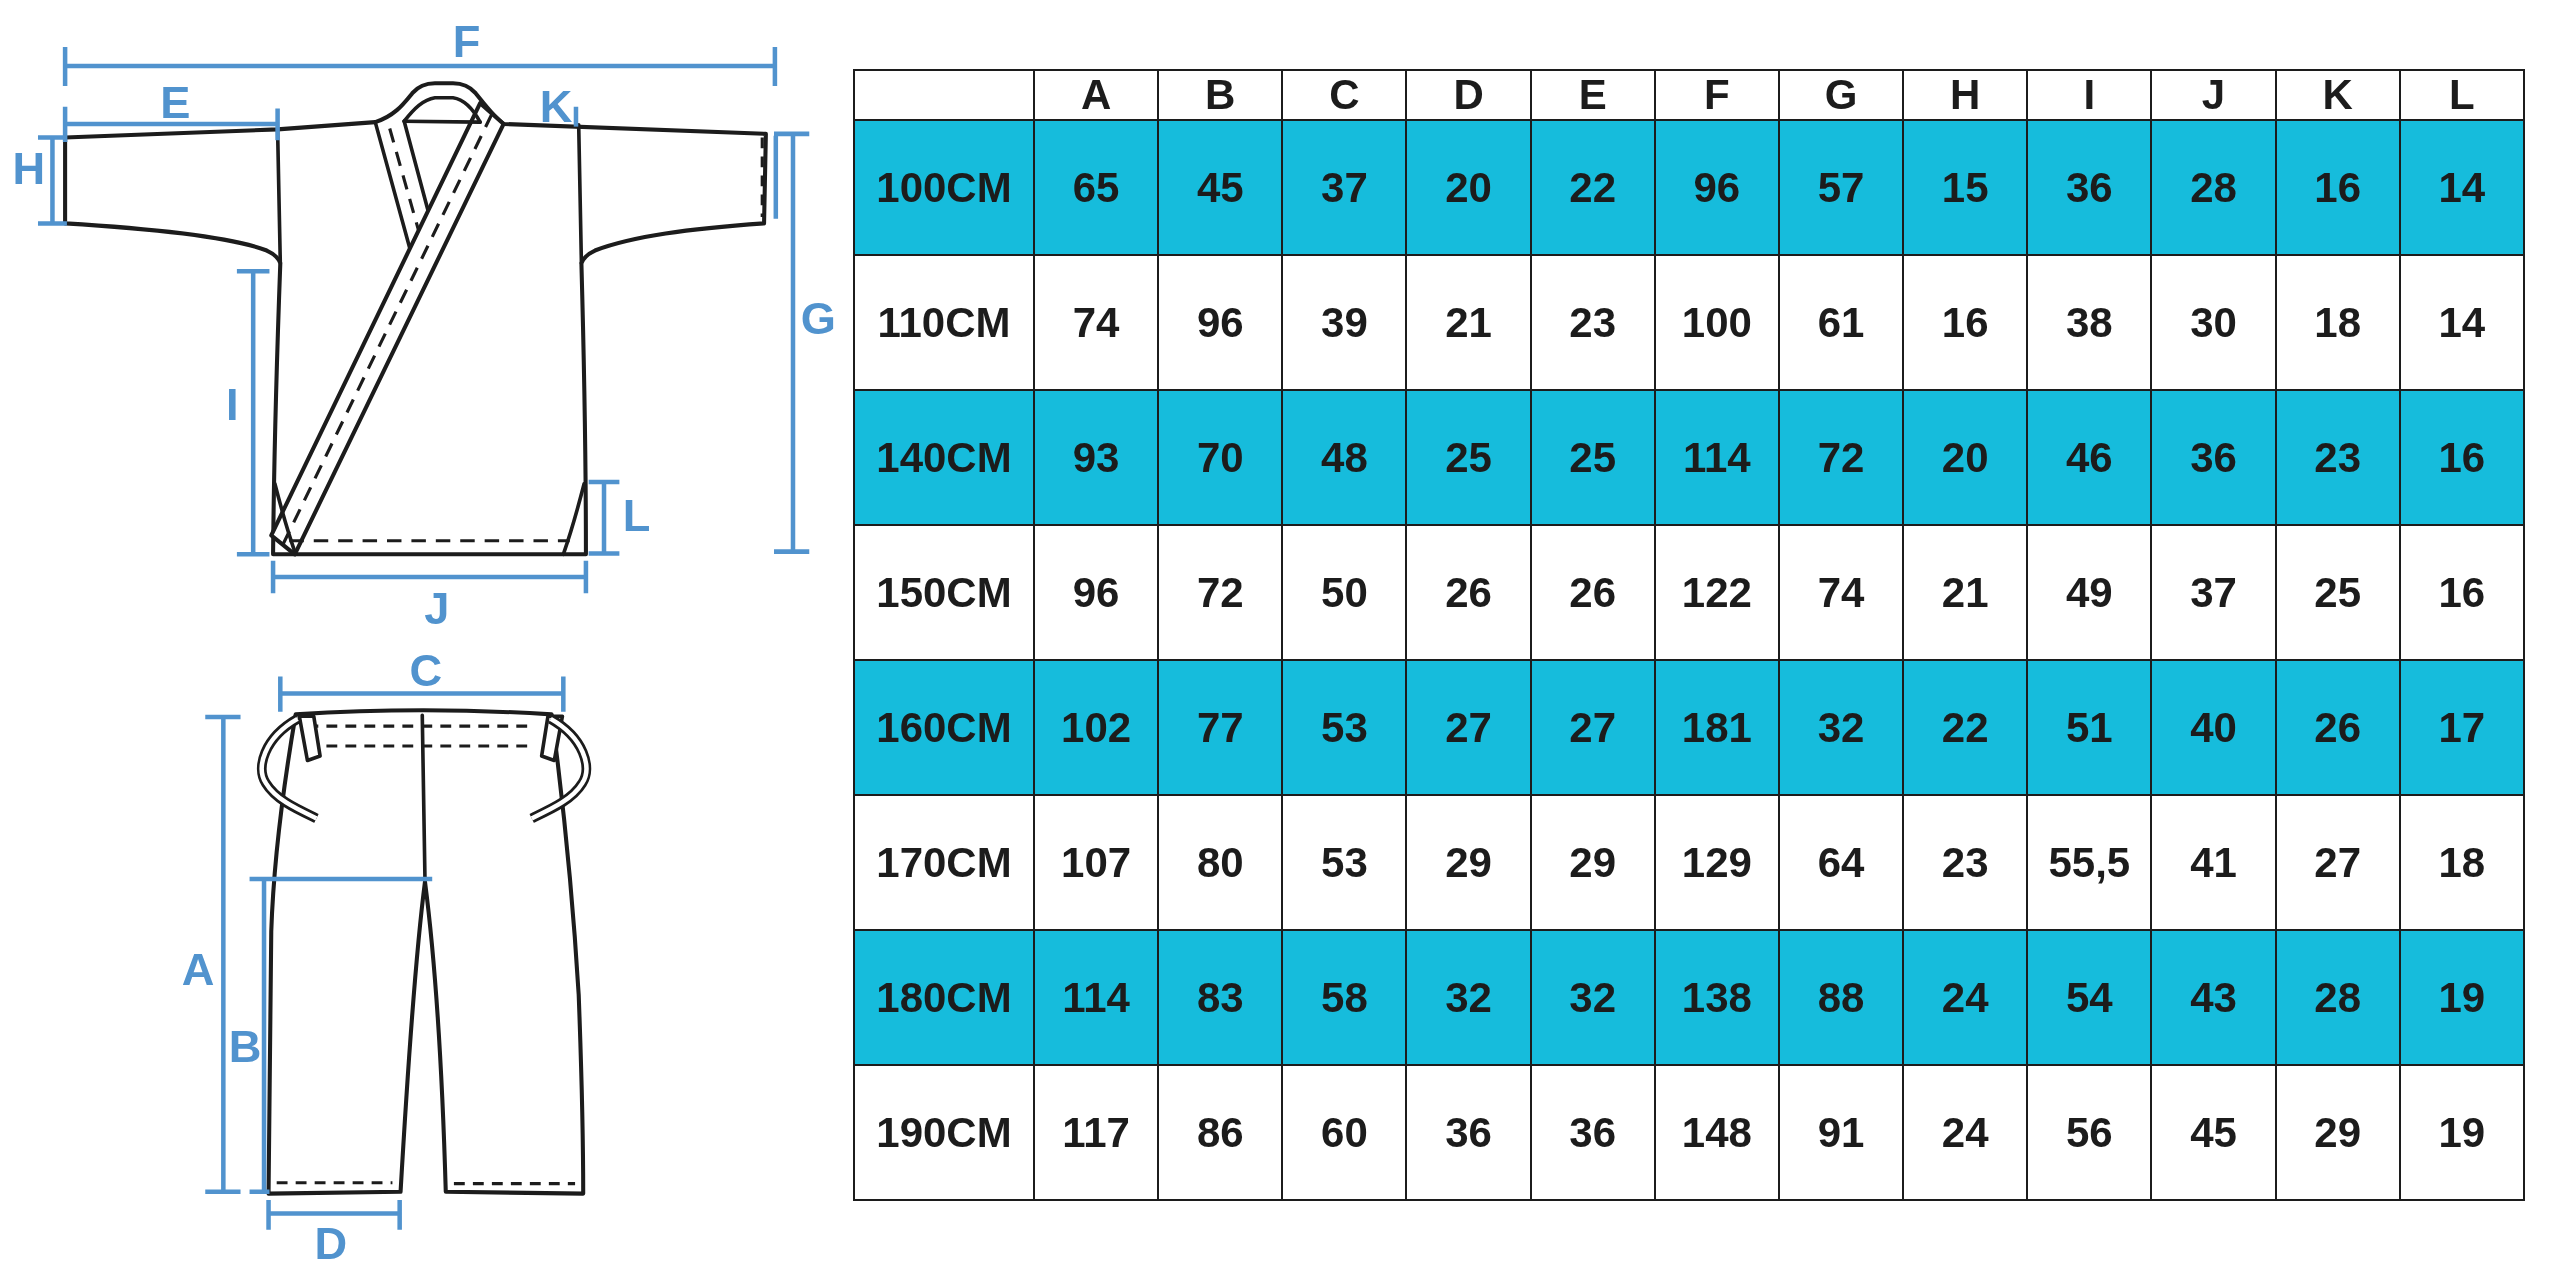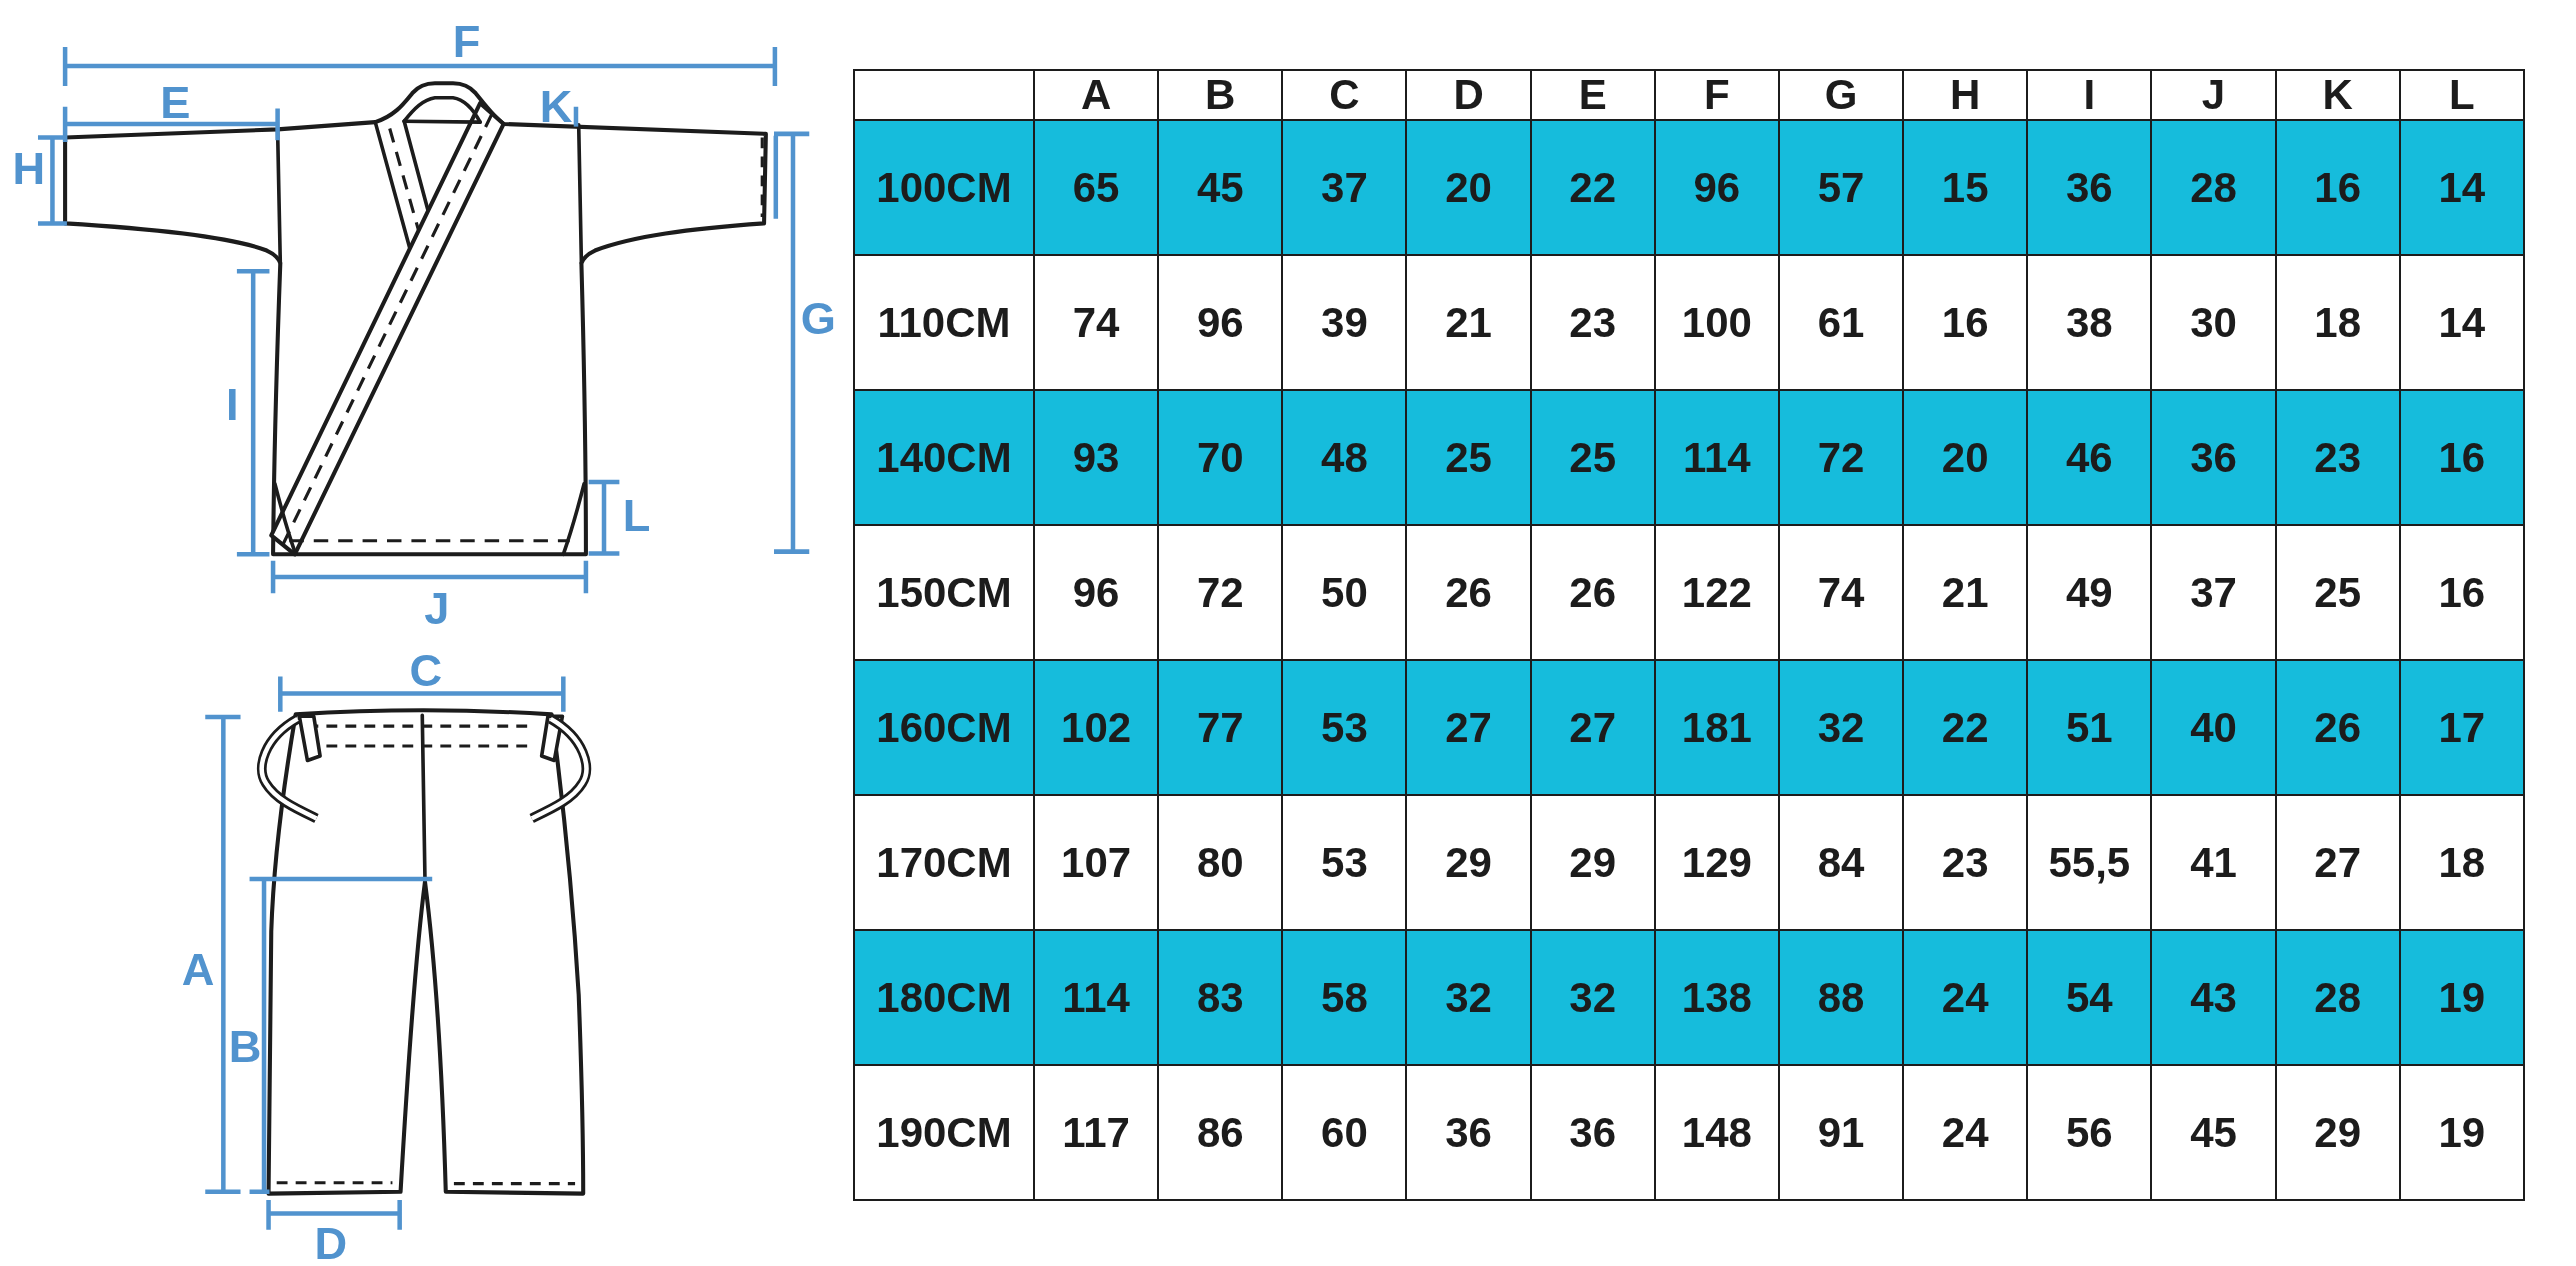--- a/index.html
+++ b/index.html
@@ -268,21 +268,21 @@
           <td>17</td>
         </tr>
         <tr>
           <th>170CM</th>
           <td>107</td>
           <td>80</td>
           <td>53</td>
           <td>29</td>
           <td>29</td>
           <td>129</td>
-          <td>84</td>
+          <td>64</td>
           <td>23</td>
           <td>55,5</td>
           <td>41</td>
           <td>27</td>
           <td>18</td>
         </tr>
         <tr class="hl">
           <th>180CM</th>
           <td>114</td>
           <td>83</td>

